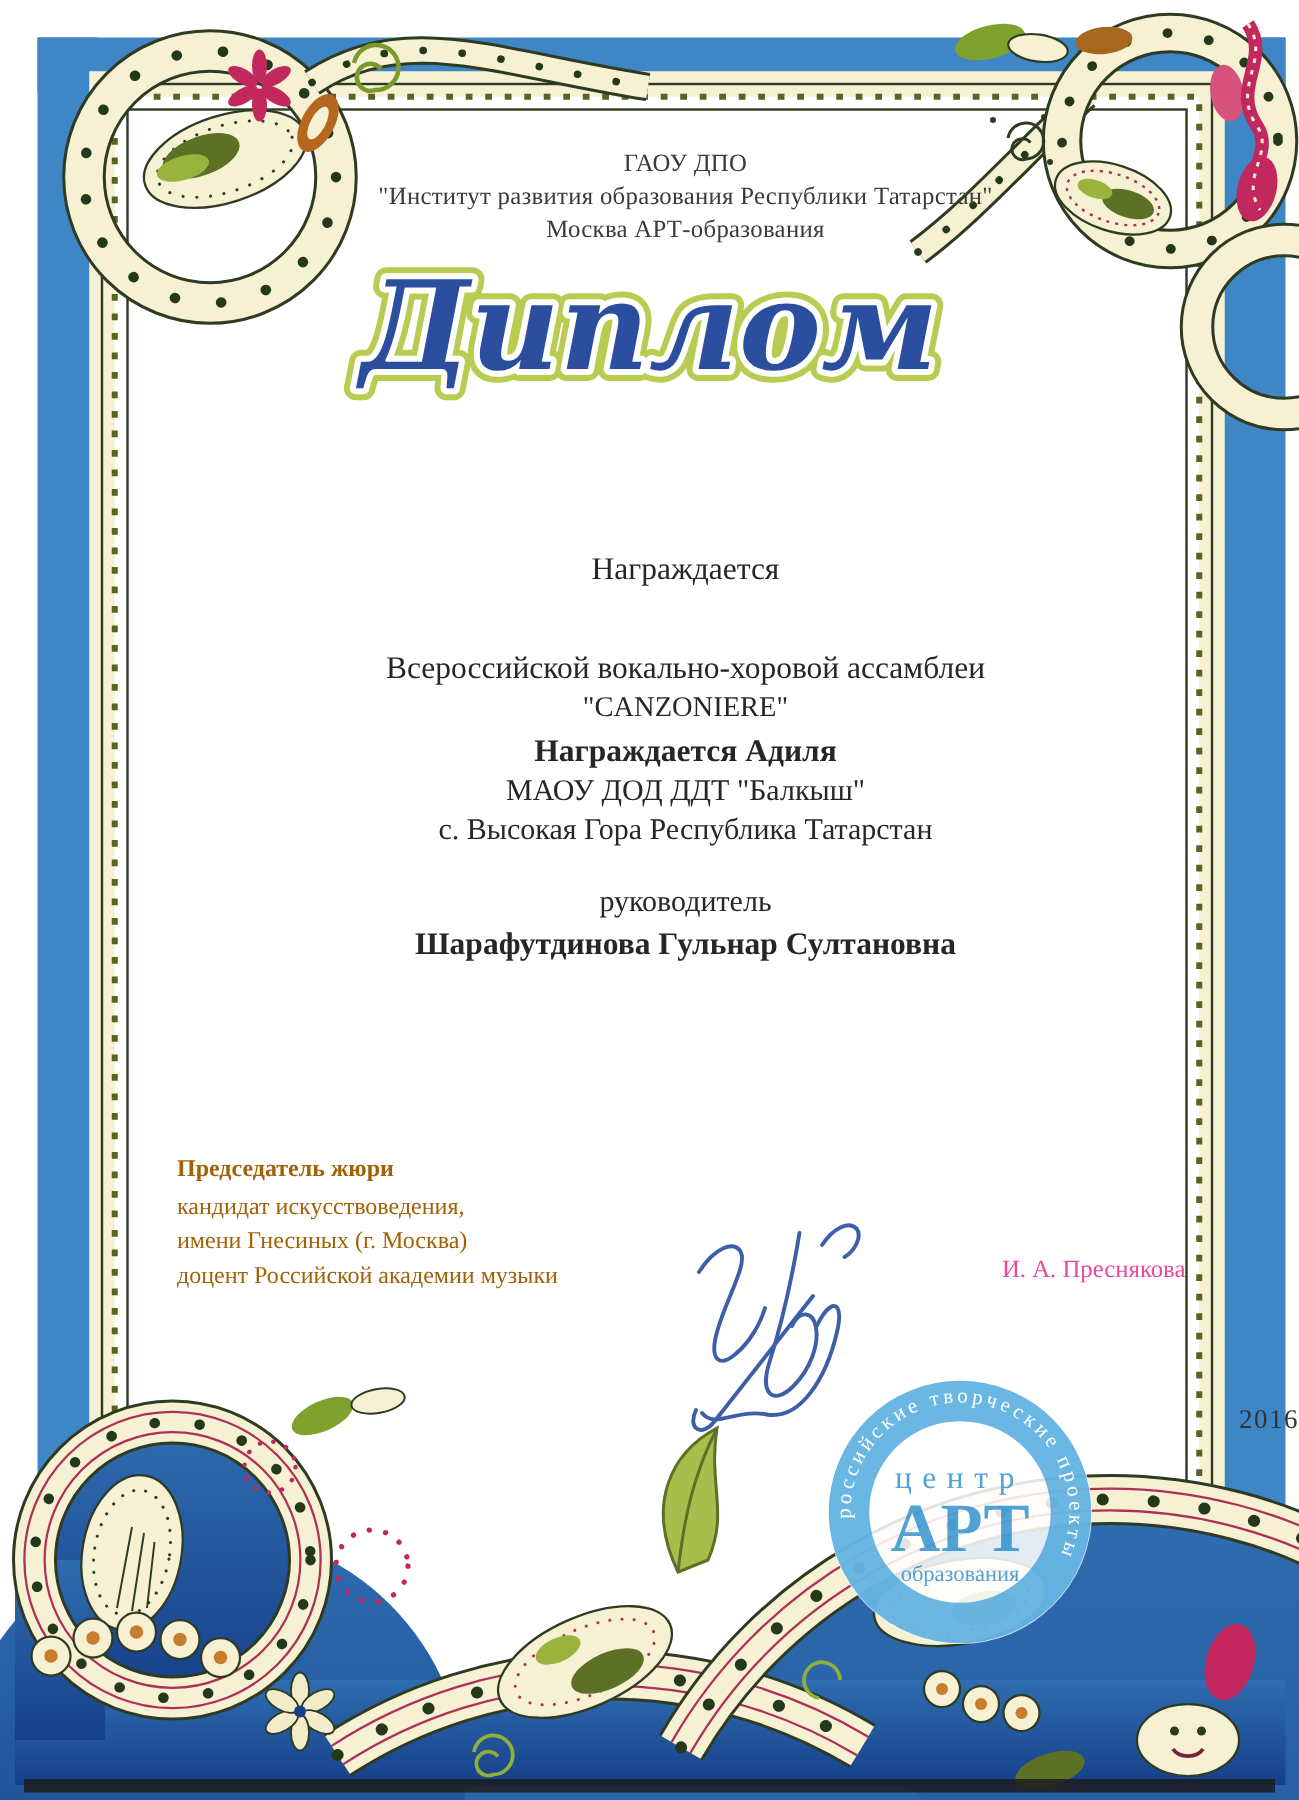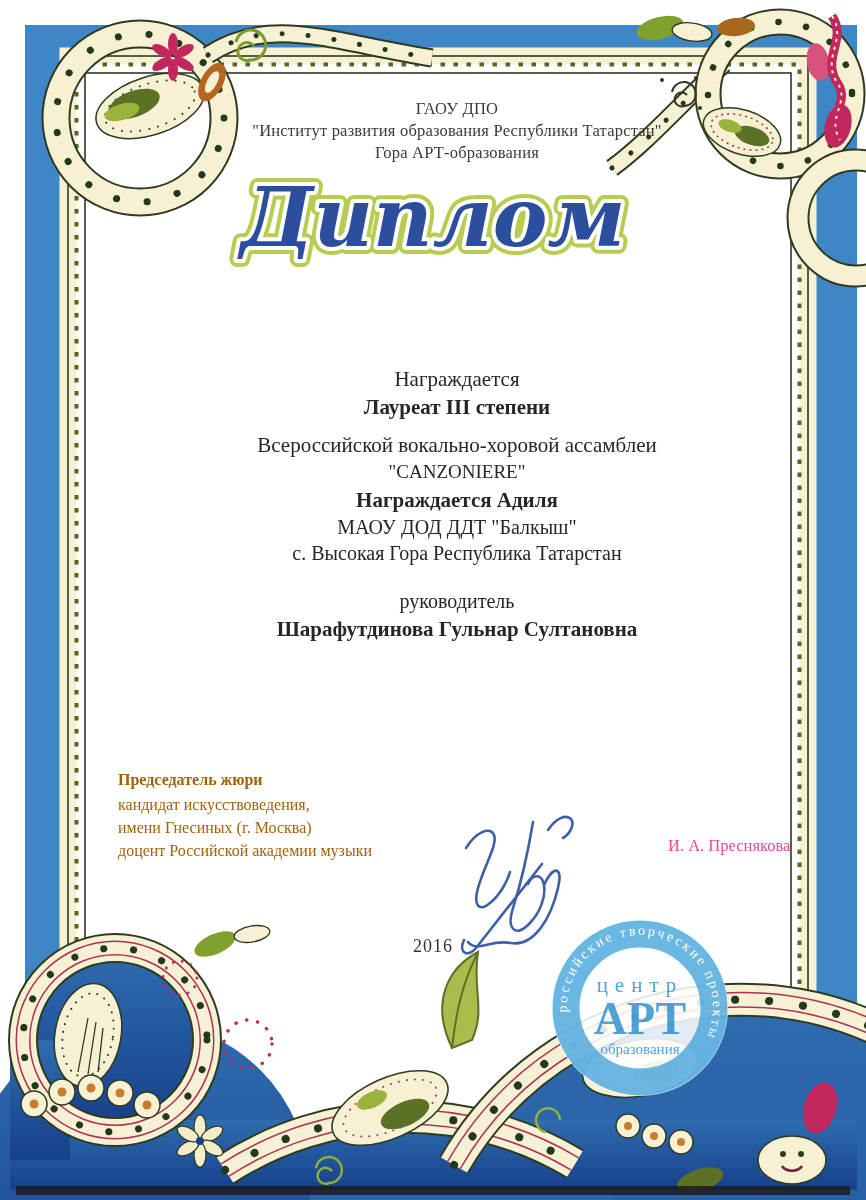--- a/index.html
+++ b/index.html
@@ -6,21 +6,21 @@
   .page{position:relative;width:866px;height:1200px;margin:0 auto;background:#ffffff;overflow:hidden;
         font-family:"Liberation Serif", serif;color:#262626;}
   .decor{position:absolute;left:0;top:0;z-index:0;}
   .txt{position:absolute;left:0;right:0;text-align:center;z-index:4;line-height:1.25;padding-left:48px;}
   .org{font-size:16.5px;color:#3a3a3a;letter-spacing:.2px;}
   .big{font-size:21px;}
   .bold{font-weight:bold;}
   .jury{position:absolute;left:118px;top:768px;z-index:4;text-align:left;font-size:16px;line-height:23px;color:#a16207;}
   .jury .t{font-weight:bold;margin-bottom:2px;}
   .signname{position:absolute;left:668px;top:836px;z-index:4;font-size:16.5px;color:#ec4899;}
-  .year{position:absolute;left:0;right:0;top:936px;text-align:center;z-index:4;font-size:18px;color:#333;letter-spacing:1px;}
+  .year{position:absolute;left:0;right:0;top:936px;text-align:right;z-index:4;font-size:18px;color:#333;letter-spacing:1px;}
   .titlewrap{position:absolute;left:0;top:162px;width:866px;z-index:4;}
   .stampwrap{position:absolute;left:548px;top:916px;z-index:5;opacity:.96;}
   .sigwrap{position:absolute;left:430px;top:790px;z-index:3;}
 </style>
 </head>
 <body>
 
 <div class="page">
 
   <svg class="decor" width="866" height="1200" viewBox="0 0 866 1200">
@@ -199,34 +199,33 @@
       <path d="M 316 1168 a 13 13 0 1 1 13 15 a 8 8 0 1 1 3 -12" fill="none" stroke="#8fae3a" stroke-width="2.5"></path>
       <path d="M 560 1120 a 12 12 0 1 0 -14 12" fill="none" stroke="#8fae3a" stroke-width="2.5"></path>
       <ellipse cx="700" cy="1180" rx="24" ry="11" transform="rotate(-18 700 1180)" fill="#5c7026"></ellipse>
     </g>
 
     <rect x="16" y="1186" width="834" height="9" fill="#1c1c1c" opacity="0.85"></rect>
   </svg>
 
   <div class="txt org" style="top:99px">ГАОУ ДПО</div>
   <div class="txt org" style="top:121px">"Институт развития образования Республики Татарстан"</div>
-  <div class="txt org" style="top:143px">Гора АРТ-образования</div>
+  <div class="txt org" style="top:143px">Москва АРТ-образования</div>
 
   <div class="titlewrap">
     <svg width="866" height="112" viewBox="0 0 866 112">
       <g font-family="'DejaVu Serif', serif" font-style="italic" font-weight="bold" font-size="82" text-anchor="middle">
         <text x="433" y="84" fill="none" stroke="#b9cc52" stroke-width="16" stroke-linejoin="round">Диплом</text>
         <text x="433" y="84" fill="none" stroke="#ffffff" stroke-width="8" stroke-linejoin="round">Диплом</text>
         <text x="433" y="84" fill="#2b4f9e">Диплом</text>
       </g>
     </svg>
   </div>
 
   <div class="txt" style="top:366px;font-size:21px">Награждается</div>
-  <div class="txt big bold" style="top:394px">Лауреат III степени</div>
   <div class="txt big" style="top:432px">Всероссийской вокально-хоровой ассамблеи</div>
   <div class="txt" style="top:460px;font-size:19px">"CANZONIERE"</div>
   <div class="txt big bold" style="top:487px">Награждается Адиля</div>
   <div class="txt" style="top:515px;font-size:20px">МАОУ ДОД ДДТ "Балкыш"</div>
   <div class="txt" style="top:541px;font-size:20px">с. Высокая Гора Республика Татарстан</div>
   <div class="txt" style="top:589px;font-size:20px">руководитель</div>
   <div class="txt big bold" style="top:616px">Шарафутдинова Гульнар Султановна</div>
 
   <div class="jury">
     <div class="t">Председатель жюри</div>

